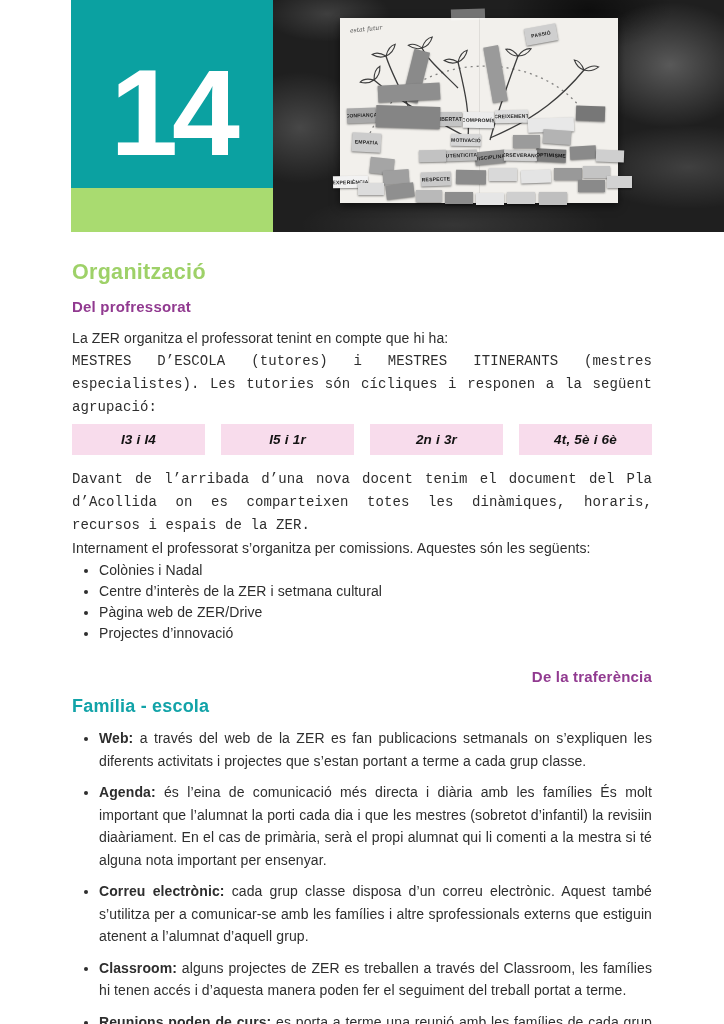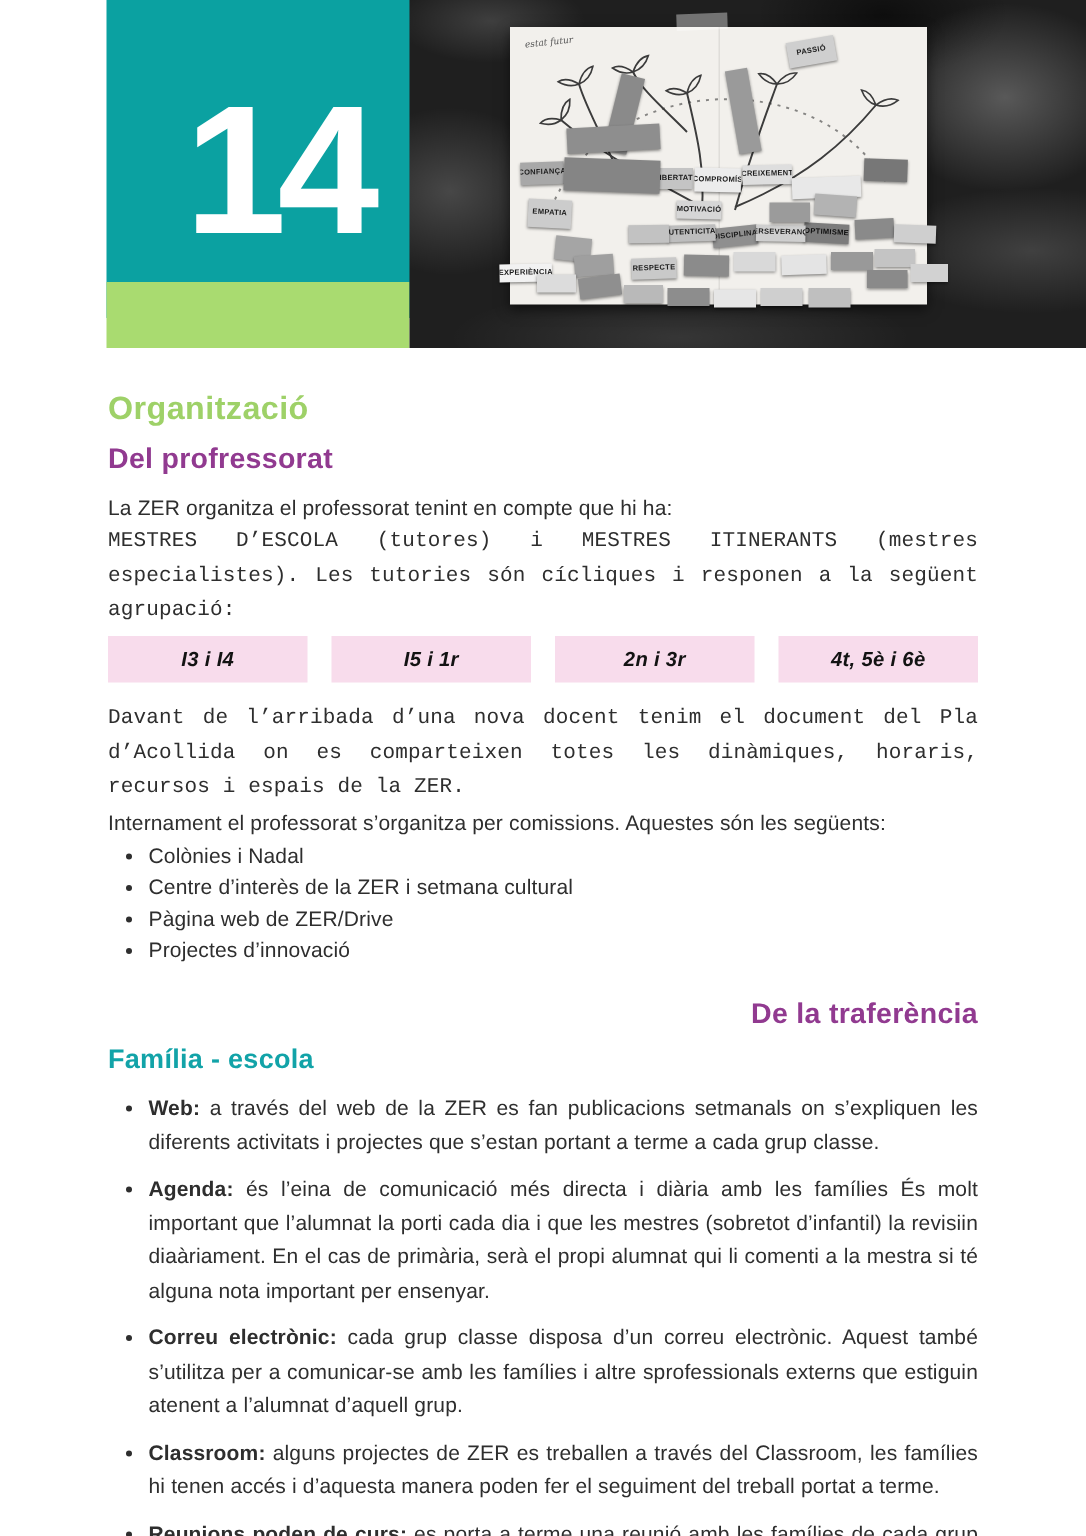--- a/index.html
+++ b/index.html
@@ -5,21 +5,21 @@
   html,body{margin:0;padding:0;background:#e9e9e9;}
   .page{
     position:relative;width:724px;height:1024px;margin:0 auto;background:#fff;
     font-family:"Liberation Sans","DejaVu Sans",sans-serif;
     color:var(--body_text,#2e2e2e);font-size:14px;line-height:23px;letter-spacing:.1px;
     overflow:hidden;
   }
   
   .header{position:absolute;top:0;left:0;width:724px;height:232px;}
   .num-tile{position:absolute;left:71px;top:0;width:202px;height:212px;background:var(--teal_block,#0ba1a1);
-    display:flex;align-items:center;justify-content:center;padding-left:13px;}
+    display:flex;align-items:center;justify-content:center;}
   .num-tile .num{color:#fff;font-weight:800;font-size:122px;line-height:1;letter-spacing:-6px;padding-top:14px;}
   .green-strip{position:absolute;left:71px;top:188px;width:202px;height:44px;background:var(--green_block,#a9db70);}
   .photo{position:absolute;left:273px;top:0;width:451px;height:232px;background-color:#1f1f1f;
     background-image:
       radial-gradient(ellipse 120px 90px at 88% 28%, rgba(255,255,255,.26), rgba(255,255,255,0) 70%),
       radial-gradient(ellipse 150px 60px at 92% 72%, rgba(255,255,255,.15), rgba(255,255,255,0) 70%),
       radial-gradient(ellipse 100px 80px at 6% 55%, rgba(255,255,255,.18), rgba(255,255,255,0) 70%),
       radial-gradient(ellipse 220px 50px at 40% 97%, rgba(255,255,255,.10), rgba(255,255,255,0) 70%),
       radial-gradient(ellipse 90px 40px at 12% 6%, rgba(255,255,255,.14), rgba(255,255,255,0) 70%),
       radial-gradient(ellipse 120px 60px at 70% 4%, rgba(0,0,0,.55), rgba(0,0,0,0) 70%);
@@ -30,21 +30,21 @@
   .tape{position:absolute;left:178px;top:9px;width:34px;height:11px;background:rgba(255,255,255,.38);transform:rotate(-2deg);}
   .branches{position:absolute;left:0;top:0;}
   .caption{position:absolute;left:10px;top:8px;font-size:6px;line-height:6px;color:#555;transform:rotate(-6deg);
     font-family:"DejaVu Serif",serif;font-style:italic;letter-spacing:0;}
   .note{position:absolute;display:flex;align-items:center;justify-content:center;
     font-size:5px;line-height:5px;font-weight:700;color:#1b1b1b;letter-spacing:.2px;
     box-shadow:0 1px 2px rgba(0,0,0,.45);text-align:center;overflow:hidden;}
   
   .content{position:absolute;top:232px;left:0;width:724px;padding:0 72px;box-sizing:border-box;}
   h1{margin:28px 0 0;font-size:21.5px;line-height:25px;font-weight:800;letter-spacing:.3px;color:var(--title_green,#9ed168);}
-  h2{margin:10px 0 0;font-size:19px;line-height:23px;font-weight:800;letter-spacing:.2px;color:var(--heading_purple,#913a90);}
+  h2{margin:10px 0 0;font-size:15px;line-height:23px;font-weight:800;letter-spacing:.2px;color:var(--heading_purple,#913a90);}
   h2.spaced{margin-top:21px;text-align:right;}
   h3{margin:9px 0 0;font-size:18px;line-height:18px;font-weight:700;letter-spacing:.2px;color:var(--subheading_teal,#12a3a8);}
   p{margin:0;}
   p.lead{margin-top:9px;}
   p.mt{margin-top:13px;}
   .just{text-align:justify;font-family:Liberation Mono, monospace;}
   .groups{margin-top:5px;display:flex;gap:16px;font-style:italic;}
   .group-box{flex:1;height:31px;background:var(--group_box_pink,#f8dcec);
     display:flex;align-items:center;justify-content:center;font-weight:700;font-size:13.5px;color:#131313;letter-spacing:.2px;}
   ul.commissions{margin:0;padding:0 0 0 27px;line-height:21px;}

